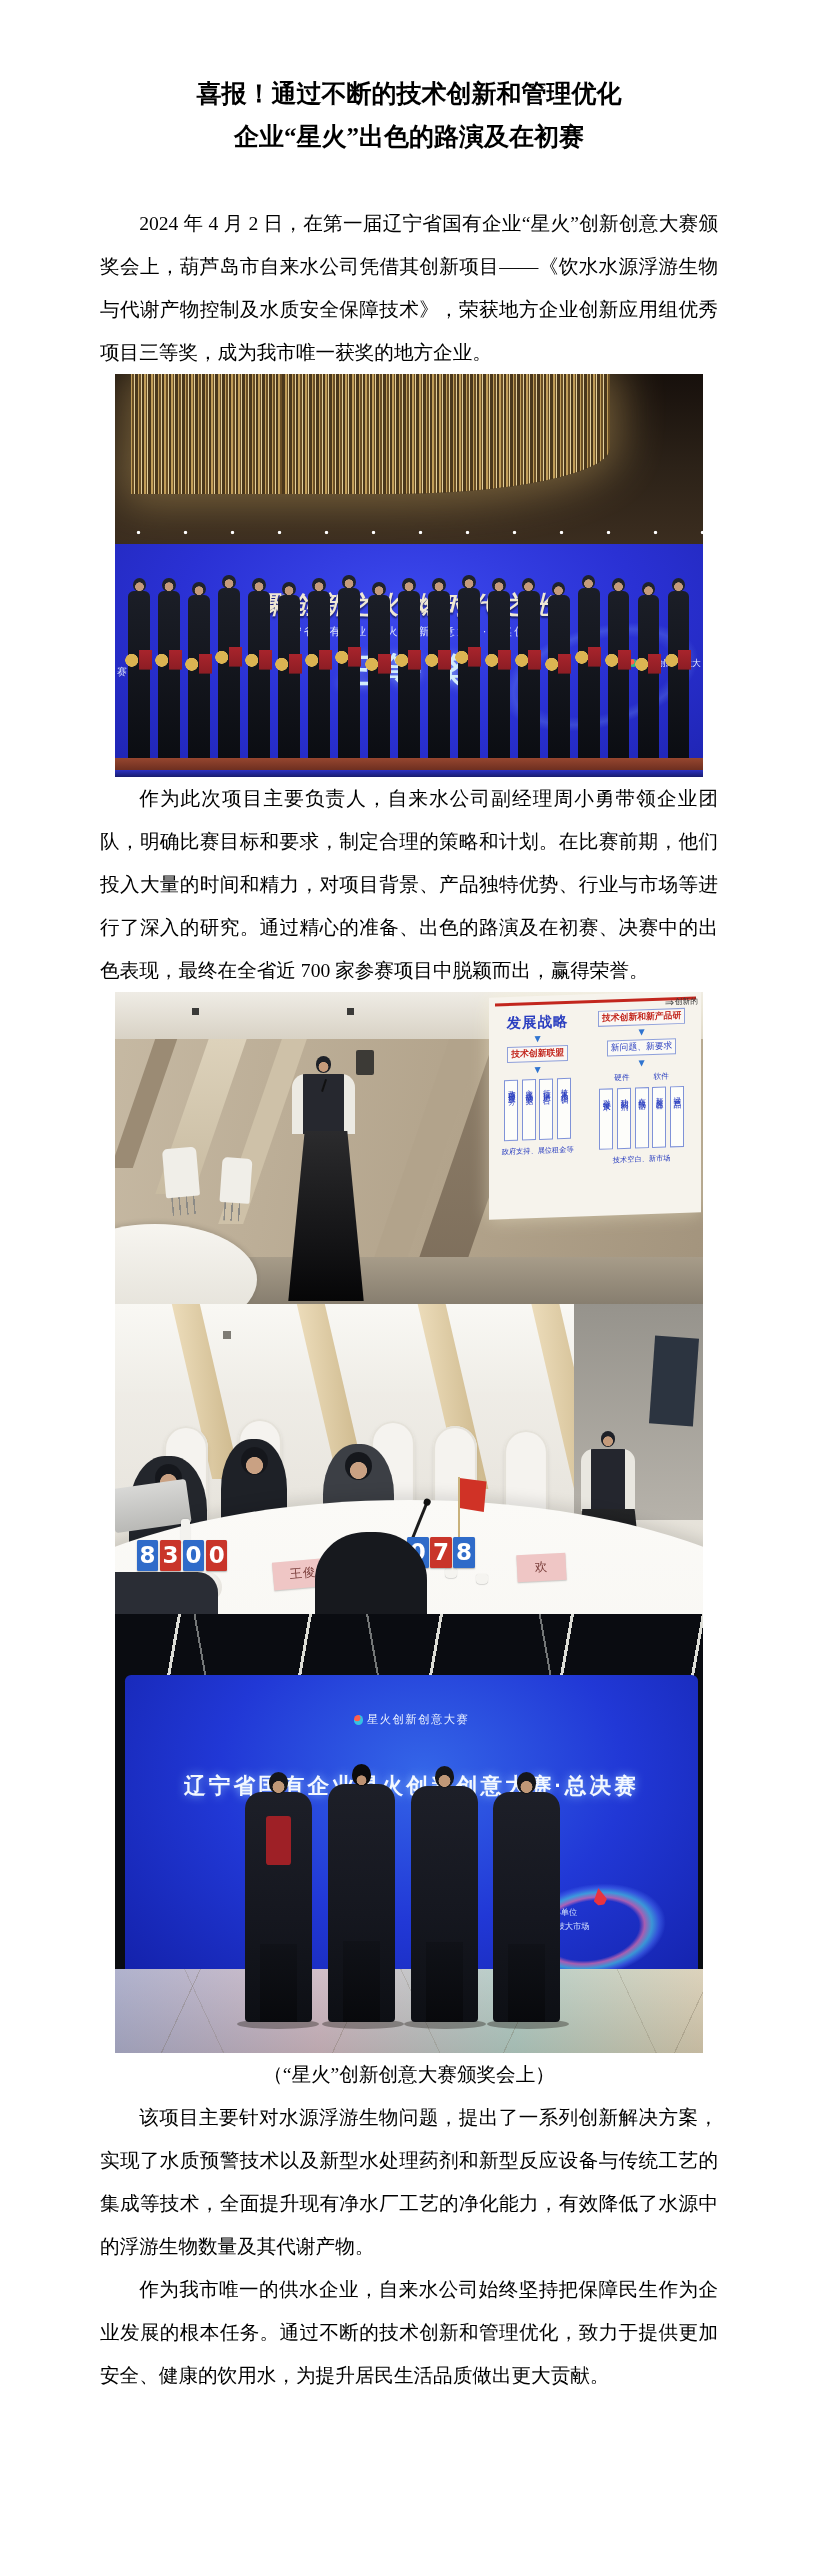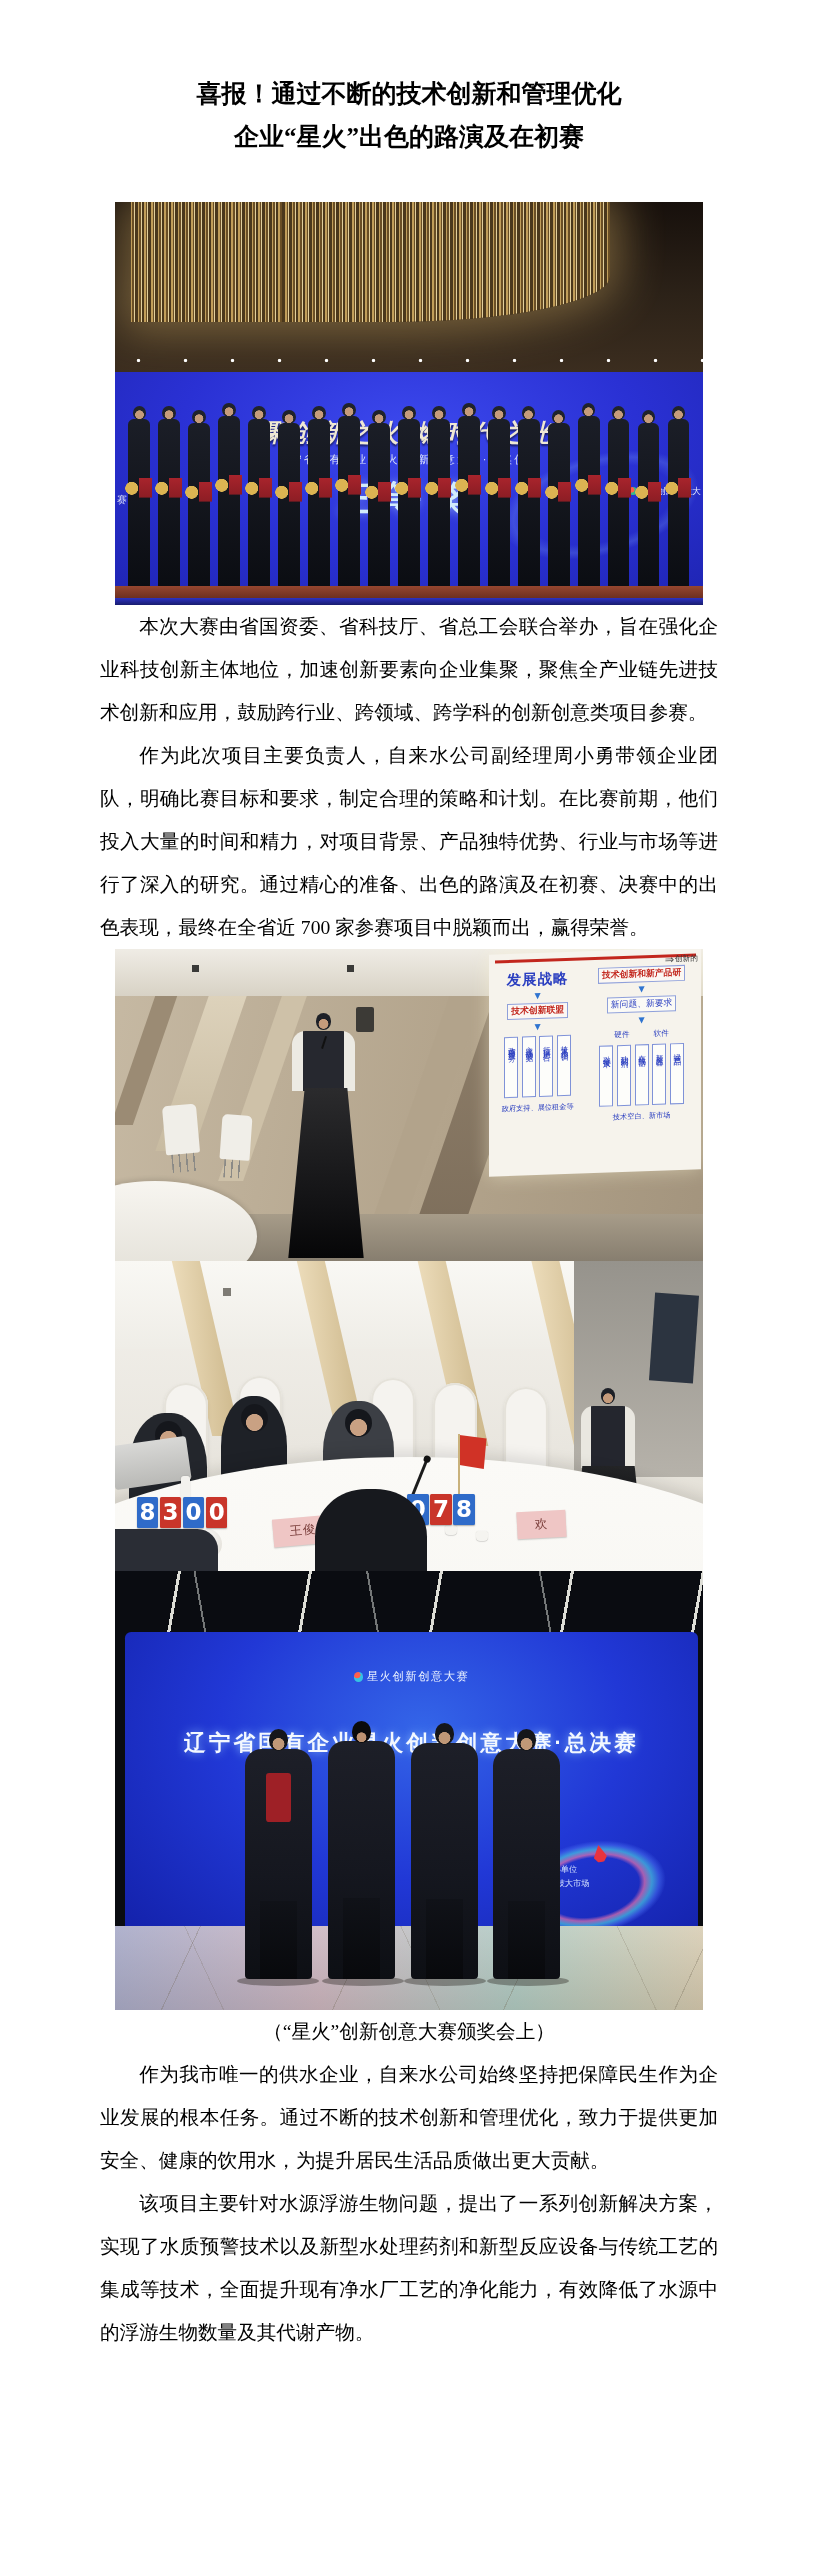--- a/index.html
+++ b/index.html
@@ -189,20 +189,21 @@
     background:linear-gradient(#101218,#08090c);}
   .tman .chest{position:absolute;top:44px;left:50%;margin-left:-12.4px;width:25px;height:49px;background:#9e2026;border-radius:3.1px;z-index:1;}
 </style>
 </head>
 <body>
 
 <div class="page">
 
   <h1 class="title"><span>喜报！通过不断的技术创新和管理优化</span><br><span>企业“星火”出色的路演及在初赛</span></h1>
 
+  <p class="body">2024 年 4 月 2 日，在第一届辽宁省国有企业“星火”创新创意大赛颁奖会上，葫芦岛市自来水公司凭借其创新项目——《饮水水源浮游生物与代谢产物控制及水质安全保障技术》，荣获地方企业创新应用组优秀项目三等奖，成为我市唯一获奖的地方企业。</p>
 
   <figure class="photo photo-award sans">
     <div class="p1-ceiling">
       <div class="p1-chandelier"></div>
       <div class="p1-downlights"></div>
     </div>
     <div class="p1-screen">
       <div class="p1-streak"></div>
       <div class="p1-slogan">聚创新之火·燃时代之光</div>
       <div class="p1-sub">辽宁省国有企业“星火”创新创意大赛·颁奖仪式</div>
@@ -228,21 +229,20 @@
         <i class="person"></i>
         <i class="person"></i>
         <i class="person"></i>
         <i class="person"></i>
         <i class="person"></i>
     </div>
     <div class="p1-carpet"></div>
     <div class="p1-front"></div>
   </figure>
 
-  <p class="body">本次大赛由省国资委、省科技厅、省总工会联合举办，旨在强化企业科技创新主体地位，加速创新要素向企业集聚，聚焦全产业链先进技术创新和应用，鼓励跨行业、跨领域、跨学科的创新创意类项目参赛。</p>
   <p class="body">作为此次项目主要负责人，自来水公司副经理周小勇带领企业团队，明确比赛目标和要求，制定合理的策略和计划。在比赛前期，他们投入大量的时间和精力，对项目背景、产品独特优势、行业与市场等进行了深入的研究。通过精心的准备、出色的路演及在初赛、决赛中的出色表现，最终在全省近 700 家参赛项目中脱颖而出，赢得荣誉。</p>
 
   <figure class="photo photo-present sans">
     <div class="p2-ceiling"></div>
     <i class="p2-panel pa"></i>
     <i class="p2-panel pb"></i>
     <i class="p2-panel pc"></i>
     <i class="p2-panel pd"></i>
     <i class="p2-panel pe"></i>
     <div class="p2-speaker-box"></div>
@@ -370,17 +370,17 @@
     <div class="tman m3">
         <span class="coat"></span>
       </div>
     <div class="tman m4">
         <span class="coat"></span>
       </div>
   </figure>
 
   <p class="caption">（“星火”创新创意大赛颁奖会上）</p>
 
+  <p class="body">该项目主要针对水源浮游生物问题，提出了一系列创新解决方案，实现了水质预警技术以及新型水处理药剂和新型反应设备与传统工艺的集成等技术，全面提升现有净水厂工艺的净化能力，有效降低了水源中的浮游生物数量及其代谢产物。</p>
   <p class="body">作为我市唯一的供水企业，自来水公司始终坚持把保障民生作为企业发展的根本任务。通过不断的技术创新和管理优化，致力于提供更加安全、健康的饮用水，为提升居民生活品质做出更大贡献。</p>
-  <p class="body">该项目主要针对水源浮游生物问题，提出了一系列创新解决方案，实现了水质预警技术以及新型水处理药剂和新型反应设备与传统工艺的集成等技术，全面提升现有净水厂工艺的净化能力，有效降低了水源中的浮游生物数量及其代谢产物。</p>
 
 </div>
 
 
 </body></html>

